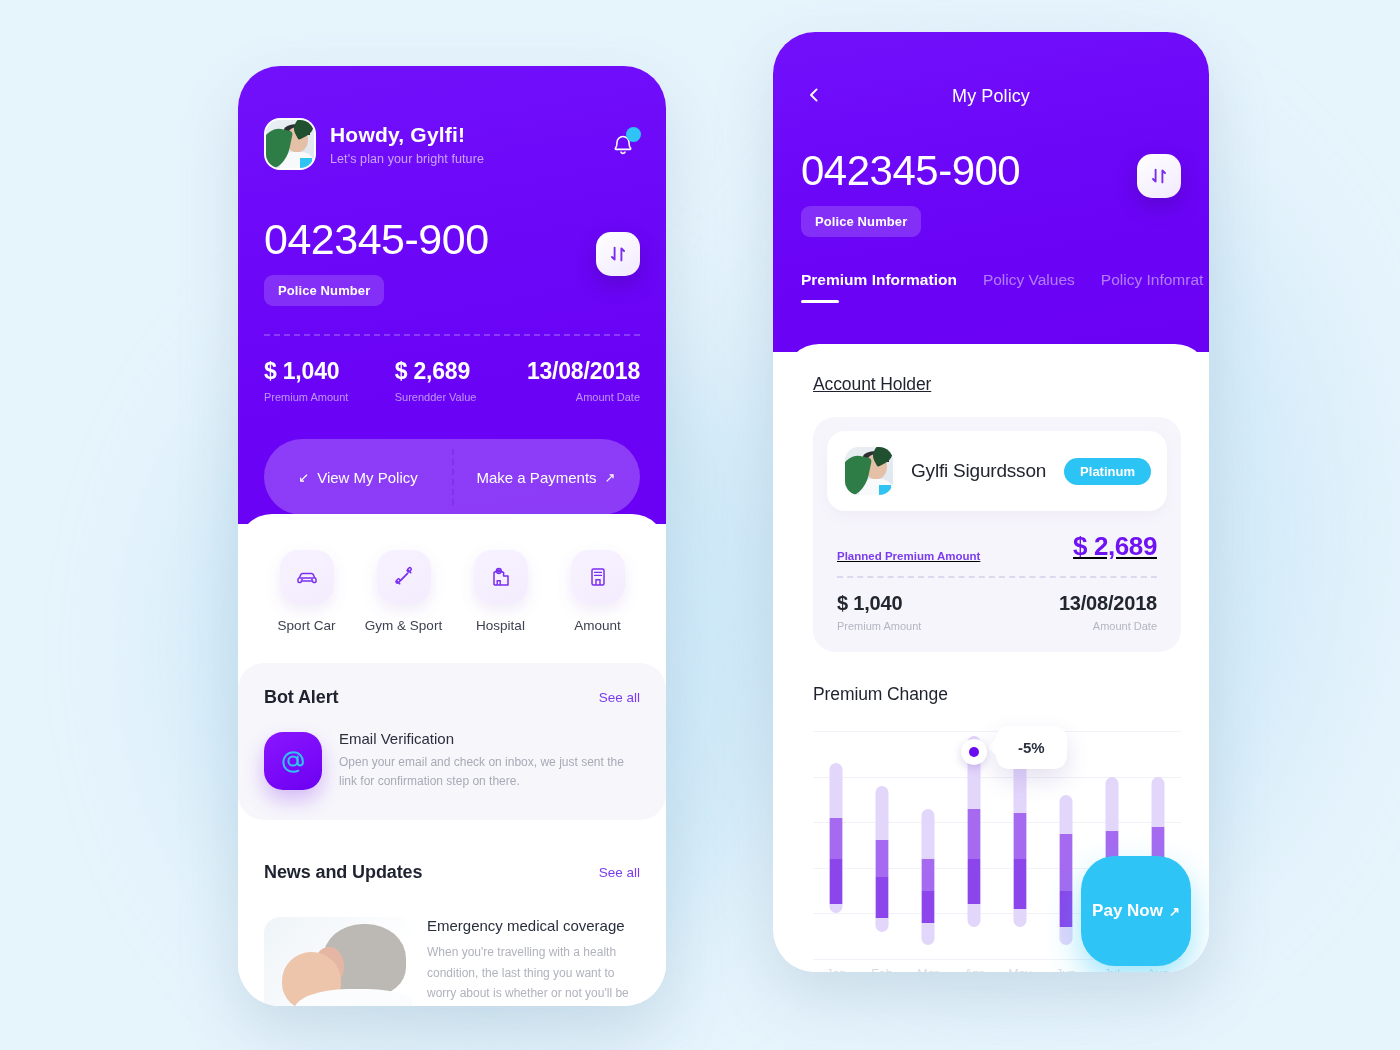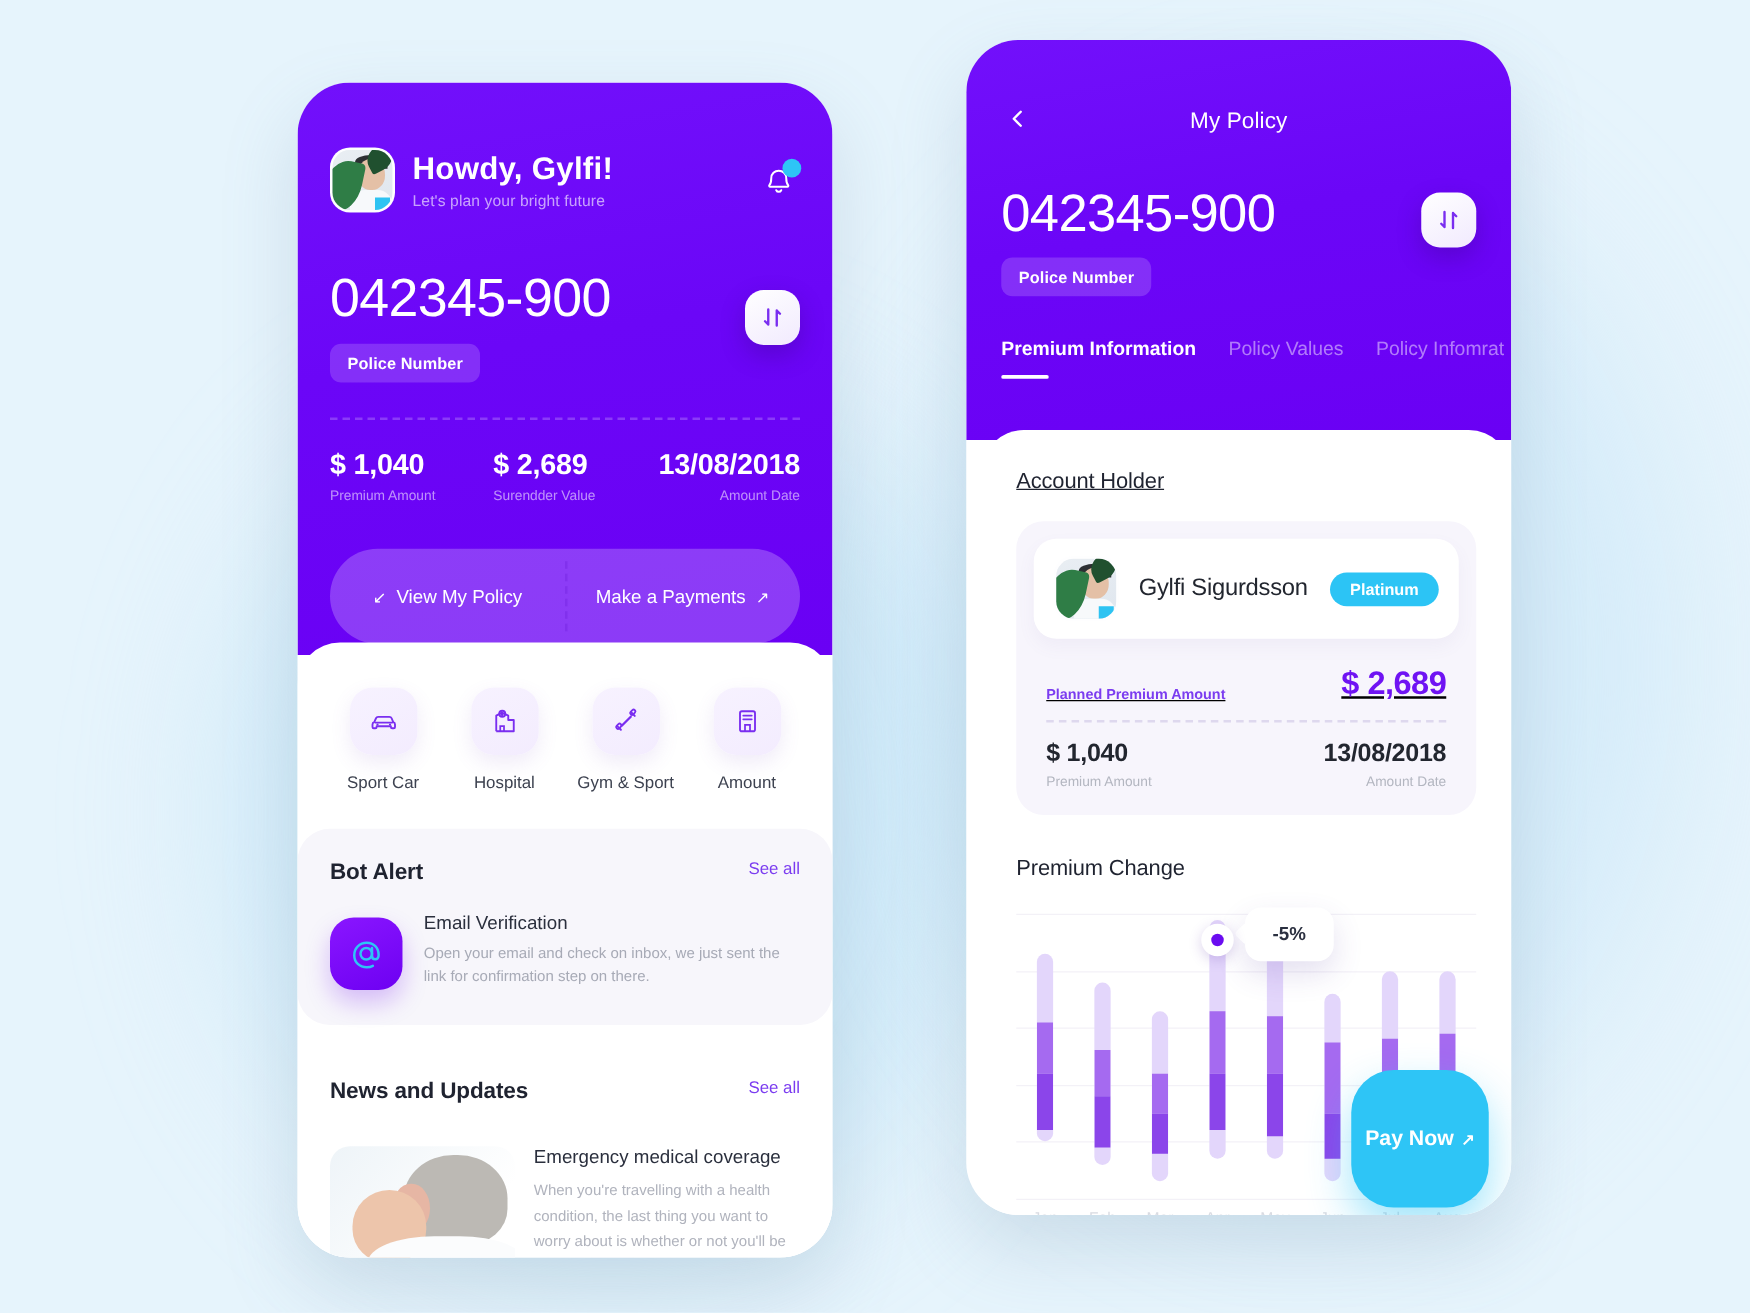--- a/index.html
+++ b/index.html
@@ -77,21 +77,21 @@
   }
   .avatar .ph-sky  { position:absolute; inset:0; background: linear-gradient(160deg,#e9eef3 0%, #dfe6ee 100%); }
   .avatar .ph-face { position:absolute; left:42%; top:14%; width:46%; height:52%; border-radius:50% 50% 46% 46%; background:#e4c0a6; }
   .avatar .ph-hair { position:absolute; left:38%; top:8%; width:54%; height:24%; border-radius:50% 50% 0 0; background:#2c2f33; }
   .avatar .ph-body { position:absolute; left:30%; bottom:0; width:70%; height:34%; background:#f7f9fb; border-radius:12px 12px 0 0; }
   .avatar .ph-blue { position:absolute; right:4%; bottom:0; width:26%; height:20%; background:#2ec3f2; }
   .avatar .ph-leaf1{ position:absolute; left:-14%; top:16%; width:62%; height:88%; border-radius:60% 10% 60% 10%; background:#2f7d46; transform:rotate(12deg); }
   .avatar .ph-leaf2{ position:absolute; left:56%; top:-6%; width:46%; height:40%; border-radius:60% 10% 60% 10%; background:#20502f; transform:rotate(-28deg); }
 
   .greet-name {
-    font-size: 25px; font-weight: 700; letter-spacing: .2px; line-height: 1.2;
+    font-size: 21px; font-weight: 700; letter-spacing: .2px; line-height: 1.2;
   }
   .greet-sub {
     font-size: 12.5px; color: rgba(255,255,255,.62); margin-top: 4px; letter-spacing: .1px;
   }
 
   .bell-wrap {
     margin-left: auto; position: relative; width: 34px; height: 34px;
     display: flex; align-items: center; justify-content: center;
   }
   .bell-dot {
@@ -186,25 +186,25 @@
     background: #f7f6fb;
     border-radius: 26px;
     padding: 24px 26px 28px 26px;
   }
   .panel-news {
     margin: 18px 0 0 0;
     background: #ffffff;
     border-radius: 26px;
     padding: 24px 26px 0 26px;
   }
-  .panel-head { display: flex; align-items: flex-start; }
+  .panel-head { display: flex; align-items: center; }
   .panel-title { font-size: 18px; font-weight: 700; color: #1f2330; letter-spacing: -.1px; }
   .see-all { margin-left: auto; font-size: 13.5px; color: #7b3cf0; }
 
-  .alert-row { display: flex; gap: 17px; margin-top: 22px; align-items: flex-end; }
+  .alert-row { display: flex; gap: 17px; margin-top: 22px; align-items: center; }
   .alert-ic {
     width: 58px; height: 58px; border-radius: 19px; flex: none;
     background: linear-gradient(155deg,#8a16ff 0%, #6d00f2 100%);
     display: flex; align-items: center; justify-content: center;
     box-shadow: 0 10px 20px rgba(110,10,240,.25);
   }
   .alert-title { font-size: 15px; color: #2a2f3d; font-weight: 400; }
   .alert-body { font-size: 12px; color: #a7aab6; line-height: 1.62; margin-top: 6px; }
 
   .news-row { display: flex; gap: 15px; margin-top: 34px; align-items: flex-start; }
@@ -415,39 +415,39 @@
             <circle cx="8" cy="15.6" r="0.9" fill="#7a2ef0"></circle>
               <circle cx="18" cy="15.6" r="0.9" fill="#7a2ef0"></circle>
           </svg>
         </div>
         <div class="cat-lbl">Sport Car</div>
       </div>
 
       <div class="cat">
         <div class="cat-ic">
           <svg width="26" height="26" viewBox="0 0 26 26" fill="none">
+            <path d="M9.4 16.6 16.6 9.4" stroke="#7a2ef0" stroke-width="1.8" stroke-linecap="round"></path>
+            <path d="M6.2 17.3 8.7 19.8M17.3 6.2 19.8 8.7" stroke="#7a2ef0" stroke-width="1.6" stroke-linecap="round"></path>
+            <rect x="4.4" y="17.6" width="4.6" height="2.8" rx="1.3" transform="rotate(-45 4.4 17.6)" stroke="#7a2ef0" stroke-width="1.5"></rect>
+            <rect x="15.6" y="6.4" width="4.6" height="2.8" rx="1.3" transform="rotate(-45 15.6 6.4)" stroke="#7a2ef0" stroke-width="1.5"></rect>
+          </svg>
+        </div>
+        <div class="cat-lbl">Gym &amp; Sport</div>
+      </div>
+
+      <div class="cat">
+        <div class="cat-ic">
+          <svg width="26" height="26" viewBox="0 0 26 26" fill="none">
             <path d="M6 21V8.5l4.6-2.4v2.4M6 21h14V12h-4.4V8.5l-5-2.4" stroke="#7a2ef0" stroke-width="1.5" stroke-linejoin="round"></path>
             <circle cx="10.8" cy="7" r="2.4" stroke="#7a2ef0" stroke-width="1.5"></circle>
             <path d="M10.8 5.9v2.2M9.7 7h2.2" stroke="#7a2ef0" stroke-width="1.2" stroke-linecap="round"></path>
             <path d="M9.2 21v-4.2h3V21" stroke="#7a2ef0" stroke-width="1.4"></path>
           </svg>
         </div>
         <div class="cat-lbl">Hospital</div>
-      </div>
-
-      <div class="cat">
-        <div class="cat-ic">
-          <svg width="26" height="26" viewBox="0 0 26 26" fill="none">
-            <path d="M9.4 16.6 16.6 9.4" stroke="#7a2ef0" stroke-width="1.8" stroke-linecap="round"></path>
-            <path d="M6.2 17.3 8.7 19.8M17.3 6.2 19.8 8.7" stroke="#7a2ef0" stroke-width="1.6" stroke-linecap="round"></path>
-            <rect x="4.4" y="17.6" width="4.6" height="2.8" rx="1.3" transform="rotate(-45 4.4 17.6)" stroke="#7a2ef0" stroke-width="1.5"></rect>
-            <rect x="15.6" y="6.4" width="4.6" height="2.8" rx="1.3" transform="rotate(-45 15.6 6.4)" stroke="#7a2ef0" stroke-width="1.5"></rect>
-          </svg>
-        </div>
-        <div class="cat-lbl">Gym &amp; Sport</div>
       </div>
 
       <div class="cat">
         <div class="cat-ic">
           <svg width="26" height="26" viewBox="0 0 26 26" fill="none">
             <rect x="7" y="5" width="12" height="16" rx="1.5" stroke="#7a2ef0" stroke-width="1.5"></rect>
             <path d="M9.6 8.4h6.8M9.6 11.4h6.8" stroke="#7a2ef0" stroke-width="1.4" stroke-linecap="round"></path>
             <path d="M11 21v-5.2h4V21" stroke="#7a2ef0" stroke-width="1.4"></path>
           </svg>
         </div>

